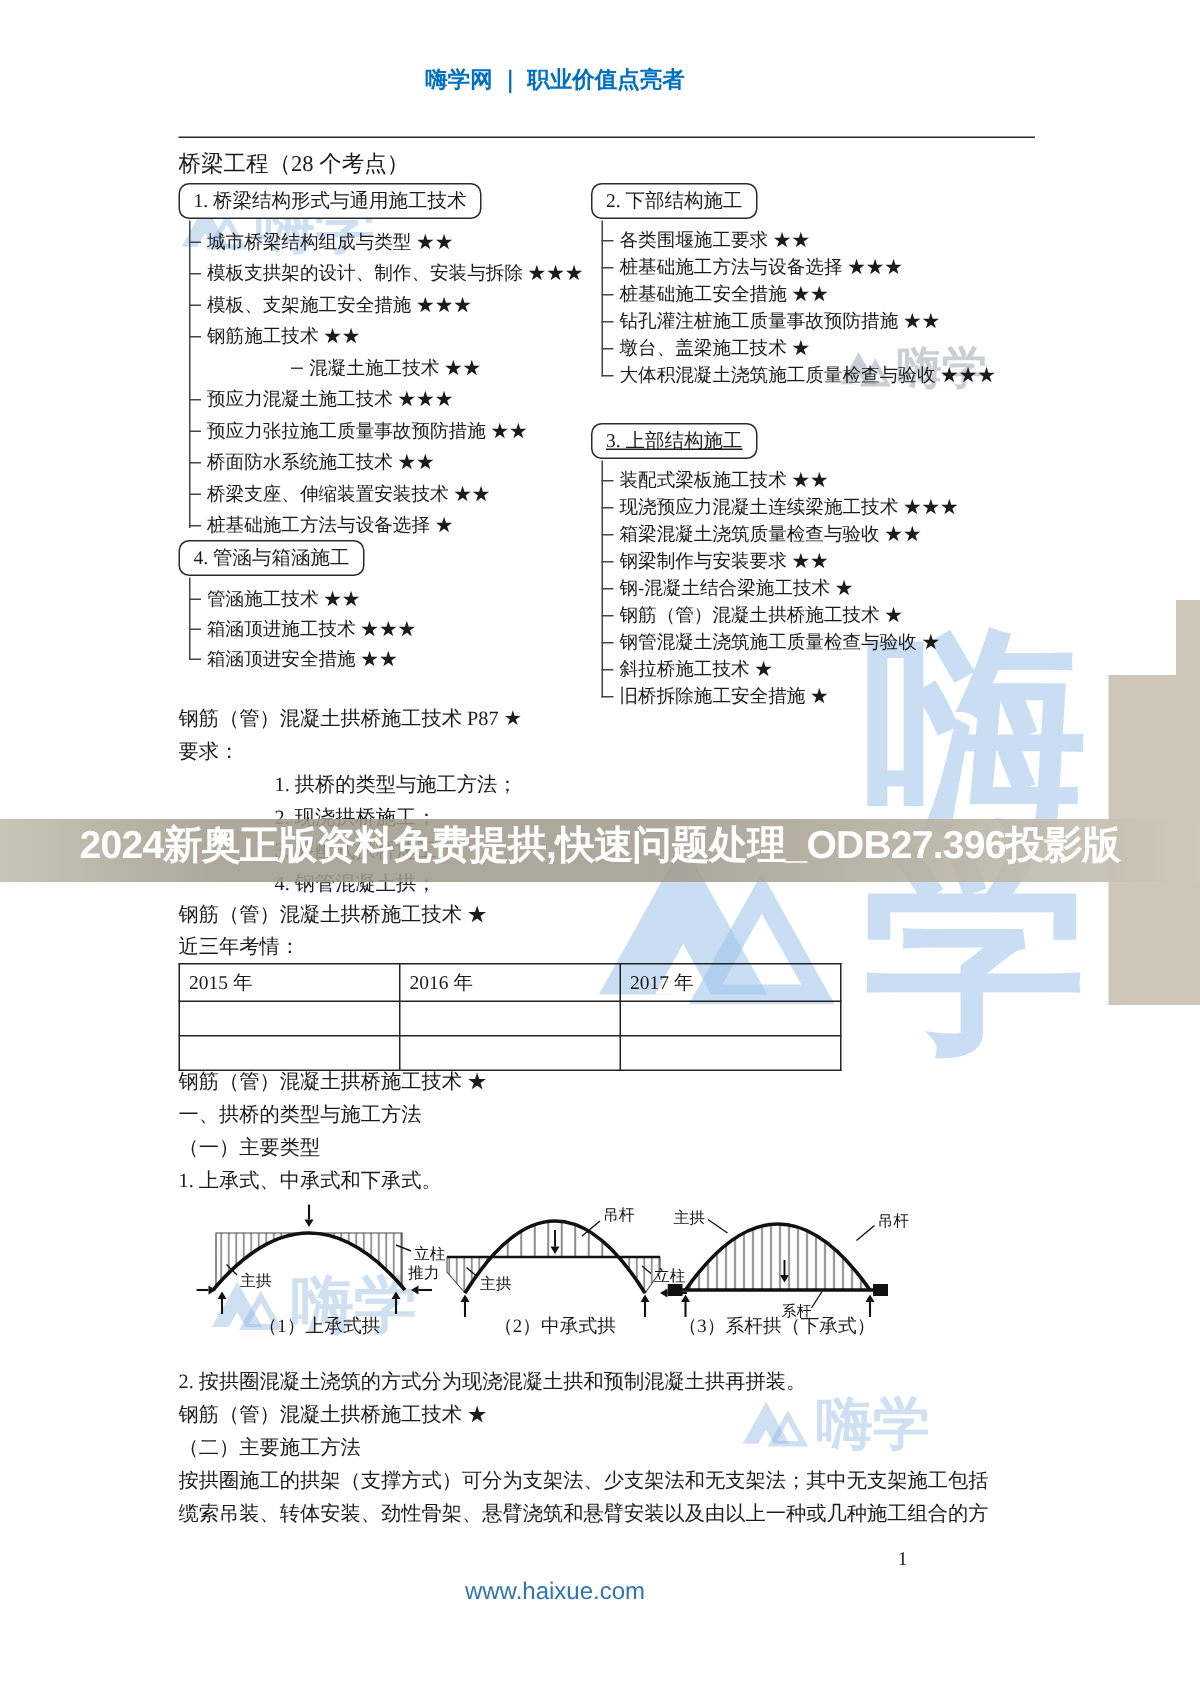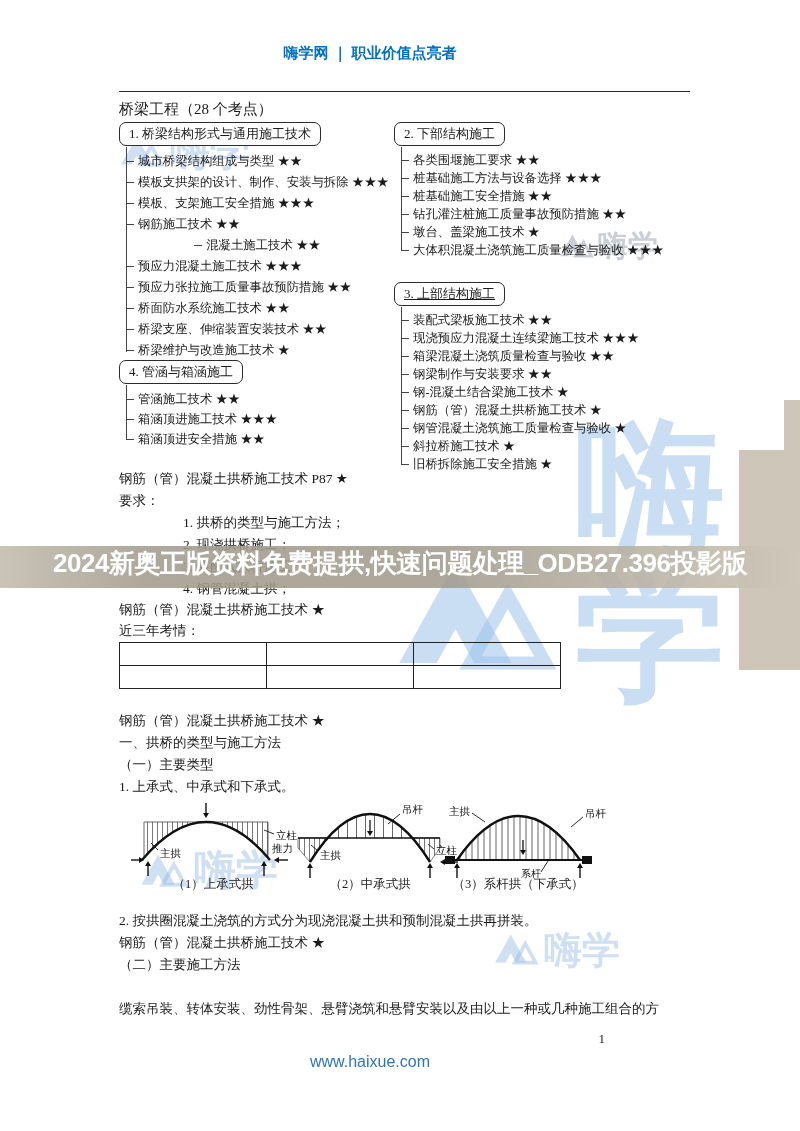--- a/index.html
+++ b/index.html
@@ -132,21 +132,21 @@
       <div class="mmitem" style="height:21px;">
           <span class="tick"></span>
           <span>桥面防水系统施工技术 ★★</span>
         </div>
       <div class="mmitem" style="height:21px;">
           <span class="tick"></span>
           <span>桥梁支座、伸缩装置安装技术 ★★</span>
         </div>
       <div class="mmitem" style="height:21px;">
           <span class="tick"></span>
-          <span>桥梁维护与改造施工技术 ★</span>
+          <span>桩基础施工方法与设备选择 ★</span>
         </div>
     </div>
   </div>
 
   <div class="mmgroup" style="left:394px;top:122px;">
     <div class="mmbox">2. 下部结构施工</div>
     <div class="trunk" style="top:25px;height:104px;"></div>
     <div class="items">
       <div class="mmitem" style="height:18px;">
           <span class="tick"></span>
@@ -241,20 +241,25 @@
   <div class="ln" style="left:119px;top:492px;">要求：</div>
   <div class="ln" style="left:183px;top:514px;">1. 拱桥的类型与施工方法；</div>
   <div class="ln" style="left:183px;top:536px;">2. 现浇拱桥施工；</div>
   <div class="ln" style="left:183px;top:558px;">3. 装配式拱桥施工；</div>
   <div class="ln" style="left:183px;top:580px;">4. 钢管混凝土拱；</div>
   <div class="ln" style="left:119px;top:601px;">钢筋（管）混凝土拱桥施工技术 ★</div>
   <div class="ln" style="left:119px;top:622px;">近三年考情：</div>
 
   <table class="examtbl">
     <tbody>
+        <tr class="hd">
+      <td>2015 年</td>
+      <td>2016 年</td>
+      <td>2017 年</td>
+    </tr>
     <tr>
           <td></td>
           <td></td>
           <td></td>
         </tr>
     <tr>
           <td></td>
           <td></td>
           <td></td>
         </tr>
@@ -346,20 +351,21 @@
     <text x="76" y="77" font-size="10">系杆</text>
   </svg>
 
   <div class="fig-cap" style="left:130px;">（1）上承式拱</div>
   <div class="fig-cap" style="left:287px;">（2）中承式拱</div>
   <div class="fig-cap" style="left:435px;">（3）系杆拱（下承式）</div>
 
   <div class="ln" style="left:119px;top:912px;">2. 按拱圈混凝土浇筑的方式分为现浇混凝土拱和预制混凝土拱再拼装。</div>
   <div class="ln" style="left:119px;top:934px;">钢筋（管）混凝土拱桥施工技术 ★</div>
   <div class="ln" style="left:119px;top:956px;">（二）主要施工方法</div>
+  <div class="ln" style="left:119px;top:978px;">按拱圈施工的拱架（支撑方式）可分为支架法、少支架法和无支架法；其中无支架施工包括</div>
   <div class="ln" style="left:119px;top:1000px;">缆索吊装、转体安装、劲性骨架、悬臂浇筑和悬臂安装以及由以上一种或几种施工组合的方</div>
 
   <div class="adblock" style="left:784px;top:400px;width:16px;height:52px;"></div>
   <div class="adblock" style="left:739px;top:450px;width:61px;height:220px;"></div>
   <div class="adstripe">
     <span>2024新奥正版资料免费提拱,快速问题处理_ODB27.396投影版</span>
   </div>
 
   <div class="pagenum">1</div>
   <div class="site">www.haixue.com</div>

